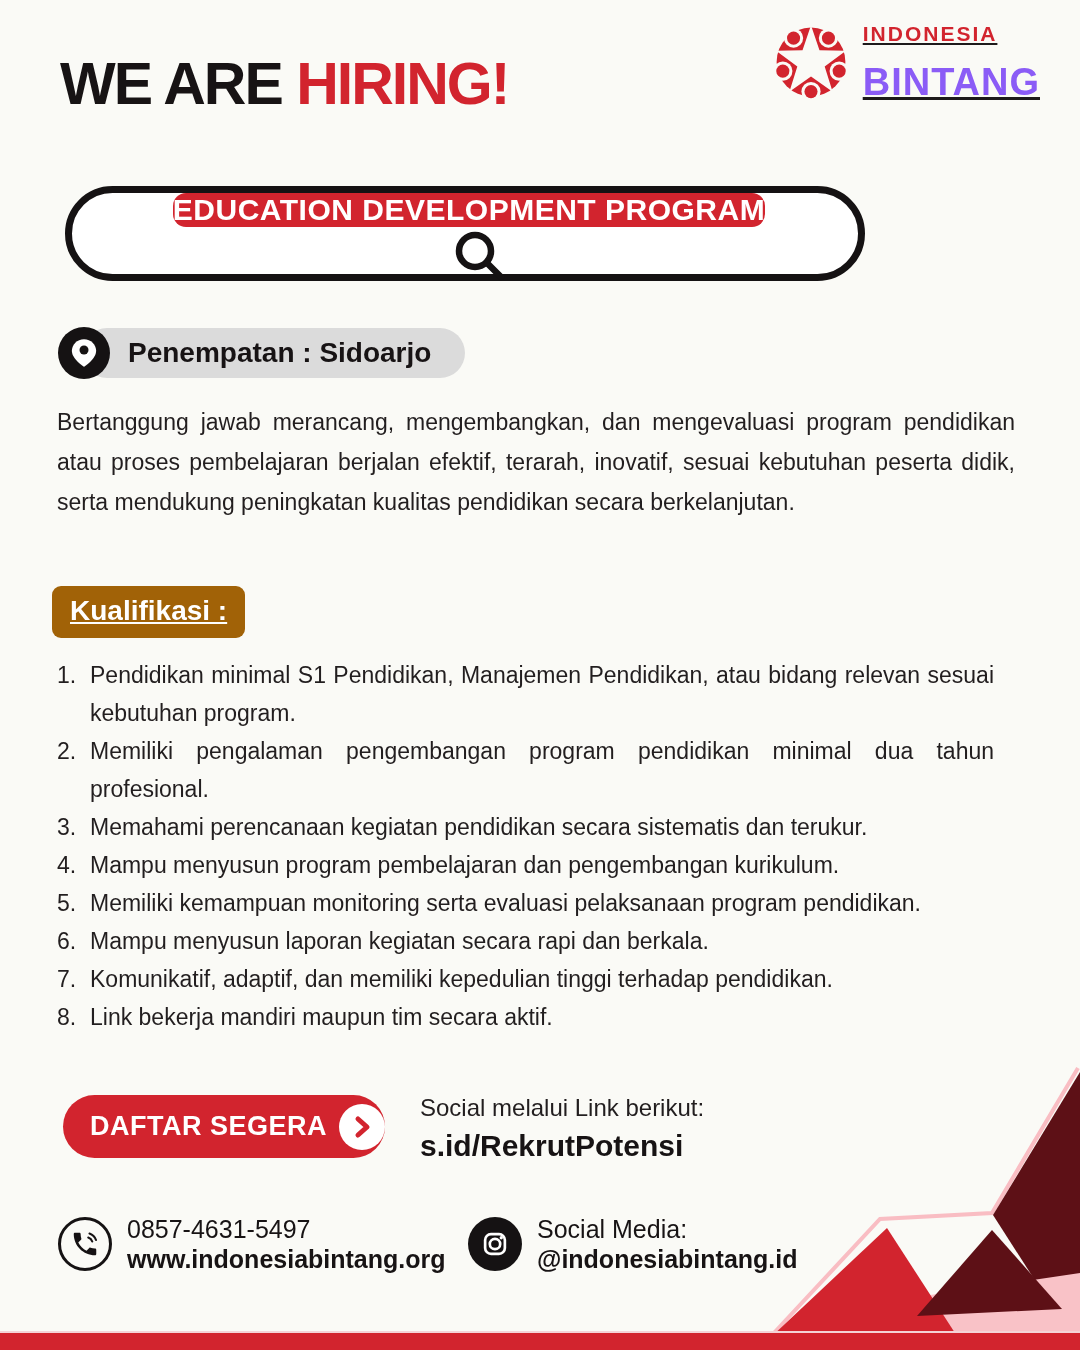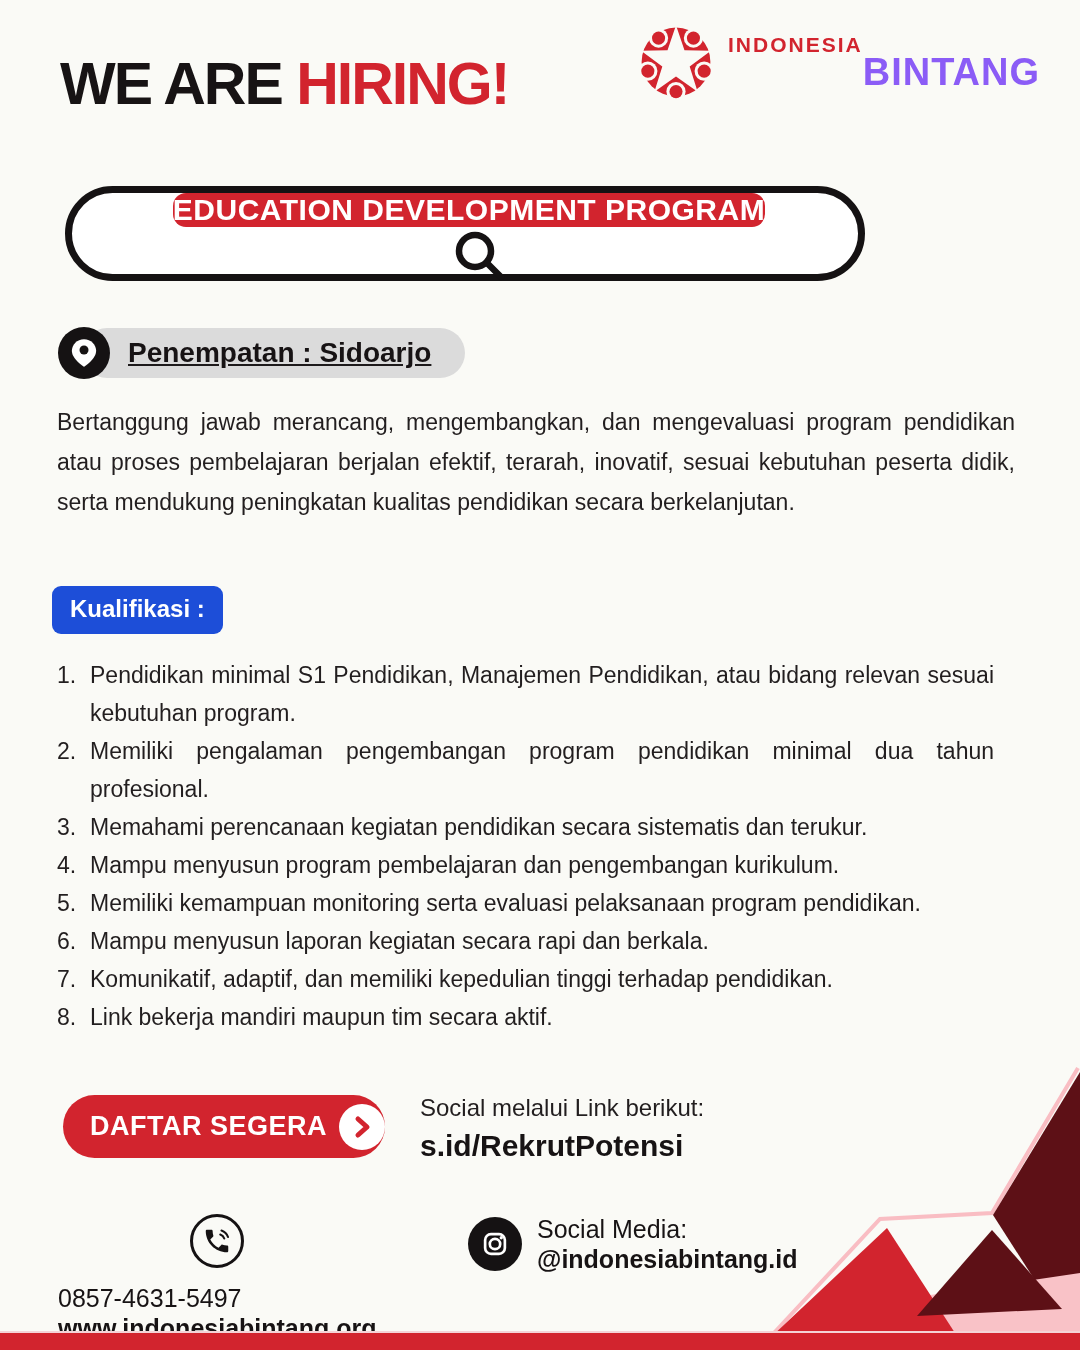--- a/index.html
+++ b/index.html
@@ -5,73 +5,73 @@
   * { margin:0; padding:0; box-sizing:border-box; }
   html,body { background:#e8e8e8; }
   .poster {
     position:relative; width:1080px; height:1350px;
     background:#FAFAF6; overflow:hidden; margin:0 auto;
     font-family:"Liberation Sans", sans-serif; color:#1D1A1B;
   }
 
   
   .logo { position:absolute; top:22px; right:40px; display:flex; align-items:center; gap:12px; }
-  .logo-text { display:flex; flex-direction:row; line-height:1; }
+  .logo-text { display:flex; flex-direction:column; line-height:1;text-decoration:underline; }
   .logo-line1 { color:#D2242E; font-size:21px; font-weight:700; letter-spacing:2px; }
   .logo-line2 { color:#8b5cf6; font-size:38px; font-weight:900; letter-spacing:1px; margin-top:19px; }
 
   
   .headline { position:absolute; top:50px; left:60px; font-size:59px; font-weight:900; letter-spacing:-2px; color:#171314; white-space:nowrap; }
   .headline .hl { color:#D2242E; }
 
   
   .searchbar { position:absolute; top:186px; left:65px; width:800px; height:95px;
     background:#fff; border:7px solid #151213; border-radius:48px;
     display:flex; align-items:center; padding:0 18px 0 26px;flex-direction:column; }
   .search-pill { flex:1; height:57px; background:#D2242E; border-radius:13px;
     display:flex; align-items:center; justify-content:center;
     color:#fff; font-size:30px; font-weight:900; letter-spacing:0.5px; white-space:nowrap; }
   .search-icon { margin-left:20px; flex:none; display:flex; }
 
   
-  .loc-row { position:absolute; top:327px; left:58px; display:flex; align-items:center;text-decoration:underline; }
+  .loc-row { position:absolute; top:327px; left:58px; display:flex; align-items:center; }
   .loc-circle { width:52px; height:52px; border-radius:50%; background:#151213;
     display:flex; align-items:center; justify-content:center; z-index:2; flex:none; }
   .loc-pill { margin-left:-28px; background:#DBDBDB; border-radius:26px; height:50px;
     display:flex; align-items:center; padding:0 34px 0 46px;
     font-size:28px; font-weight:800; color:#171314; white-space:nowrap; }
 
   
   .desc { position:absolute; top:402px; left:57px; width:958px;
     font-size:23px; line-height:40px; text-align:justify; color:#221E1F; }
 
   
-  .kual-badge { position:absolute; top:586px; left:52px; background:#1d4ed8; color:#fff;
-    border-radius:9px; padding:9px 18px 11px 18px; font-size:24px; font-weight:900; }
+  .kual-badge { position:absolute; top:586px; left:52px; background:#a16207; color:#fff;
+    border-radius:9px; padding:9px 18px 11px 18px; font-size:28px; font-weight:900;text-decoration:underline; }
 
   
   .qlist { position:absolute; top:656px; left:57px; width:937px; list-style:none; }
   .qitem { display:flex; font-size:23px; line-height:38px; color:#221E1F; }
   .qnum { width:33px; flex:none; }
   .qtext { flex:1; text-align:justify; }
 
   
   .cta-button { position:absolute; top:1095px; left:63px; width:322px; height:63px;
     background:#D2242E; border-radius:32px; display:flex; align-items:center;
     padding:0 9px 0 27px; cursor:pointer;gap:12px; }
   .cta-label { color:#fff; font-size:27px; font-weight:900; letter-spacing:0.5px; flex:1; white-space:nowrap; }
   .cta-arrow { width:46px; height:46px; border-radius:50%; background:#fff; flex:none;
     display:flex; align-items:center; justify-content:center; }
   .reg-block { position:absolute; top:1094px; left:420px; }
   .reg-caption { font-size:24px; color:#221E1F; }
   .reg-link { font-size:30px; font-weight:900; color:#171314; margin-top:7px; cursor:pointer; }
 
   
   .contact { position:absolute; top:1214px; display:flex; align-items:center; gap:15px; }
-  .contact.phone { left:58px;flex-direction:column; }
+  .contact.phone { left:58px; }
   .contact.social { left:468px; }
   .contact-icon-outline { width:54px; height:54px; border-radius:50%; border:3.5px solid #151213;
     display:flex; align-items:center; justify-content:center; flex:none; background:#FAFAF6; }
   .contact-icon-solid { width:54px; height:54px; border-radius:50%; background:#151213;
     display:flex; align-items:center; justify-content:center; flex:none; }
   .contact-col { display:flex; flex-direction:column; line-height:30px; font-size:25px; color:#171314; }
   .bold-line { font-weight:800; }
 
   
   .corner-svg { position:absolute; right:0; bottom:0; z-index:1; }

